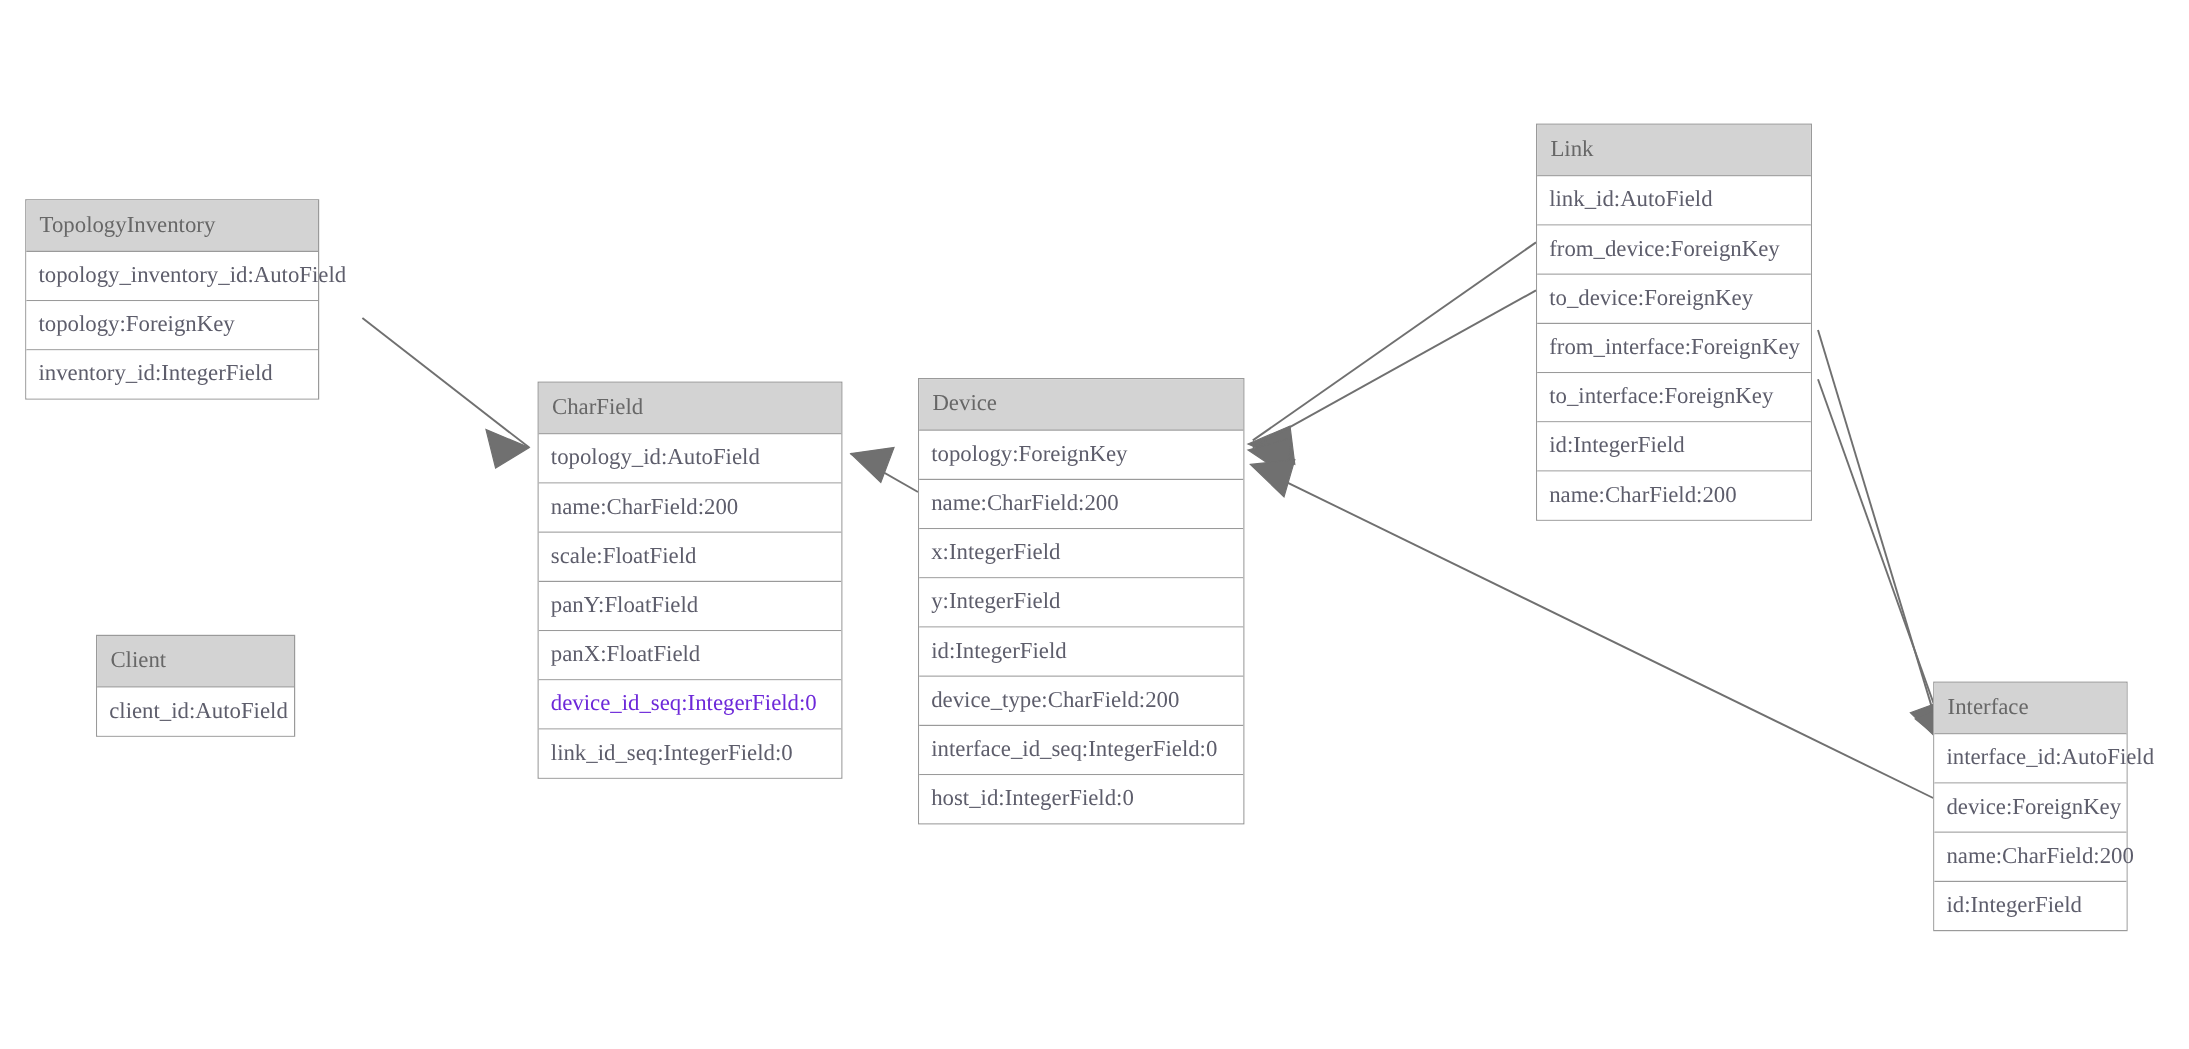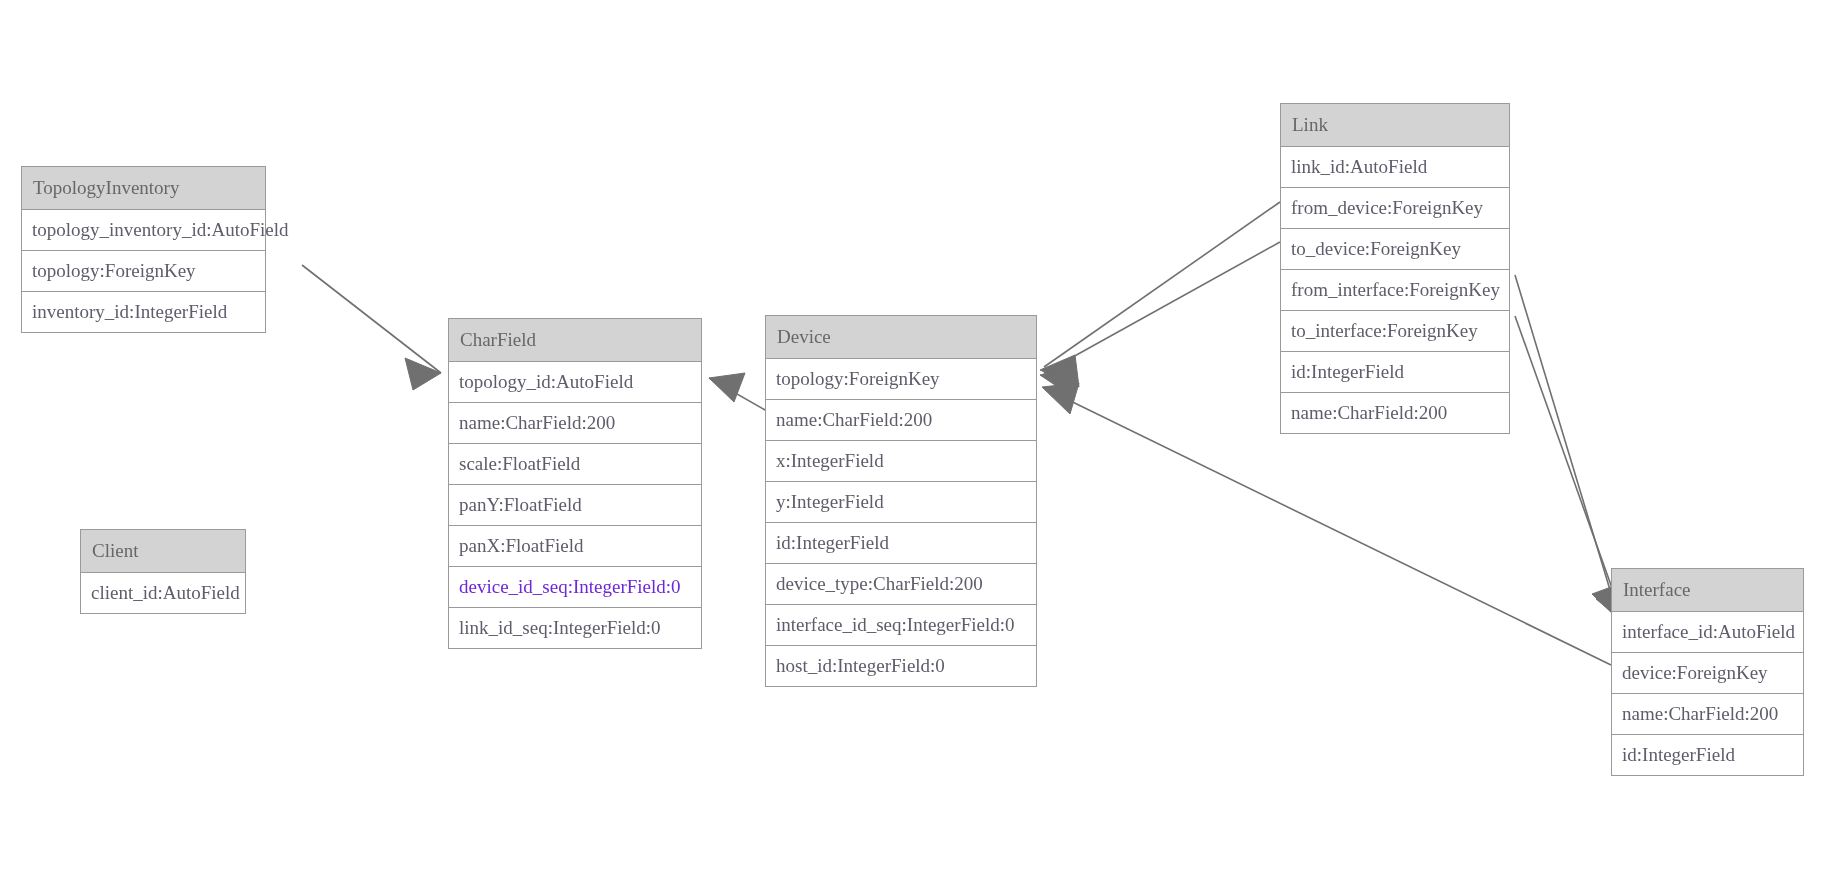--- a/index.html
+++ b/index.html
@@ -114,21 +114,21 @@
       <div class="entity" style="left: 1280px; top: 103px; width: 230px; border-color: rgb(154, 154, 154); background: rgb(255, 255, 255);">
         <div class="entity-header" style="background: rgb(211, 211, 211); color: rgb(103, 103, 103); border-bottom-color: rgb(154, 154, 154);">Link</div>
         <div class="entity-field" style="color: rgb(93, 93, 107); border-bottom-color: rgb(154, 154, 154);">link_id:AutoField</div>
         <div class="entity-field" style="color: rgb(93, 93, 107); border-bottom-color: rgb(154, 154, 154);">from_device:ForeignKey</div>
         <div class="entity-field" style="color: rgb(93, 93, 107); border-bottom-color: rgb(154, 154, 154);">to_device:ForeignKey</div>
         <div class="entity-field" style="color: rgb(93, 93, 107); border-bottom-color: rgb(154, 154, 154);">from_interface:ForeignKey</div>
         <div class="entity-field" style="color: rgb(93, 93, 107); border-bottom-color: rgb(154, 154, 154);">to_interface:ForeignKey</div>
         <div class="entity-field" style="color: rgb(93, 93, 107); border-bottom-color: rgb(154, 154, 154);">id:IntegerField</div>
         <div class="entity-field" style="color: rgb(93, 93, 107); border-bottom-color: rgb(154, 154, 154);">name:CharField:200</div>
       </div>
-      <div class="entity" style="left: 1611px; top: 568px; width: 193px; border-color: rgb(154, 154, 154); background: rgb(255, 255, 255);">
+      <div class="entity" style="left: 1611px; top: 568px; width: 162px; border-color: rgb(154, 154, 154); background: rgb(255, 255, 255);">
         <div class="entity-header" style="background: rgb(211, 211, 211); color: rgb(103, 103, 103); border-bottom-color: rgb(154, 154, 154);">Interface</div>
         <div class="entity-field" style="color: rgb(93, 93, 107); border-bottom-color: rgb(154, 154, 154);">interface_id:AutoField</div>
         <div class="entity-field" style="color: rgb(93, 93, 107); border-bottom-color: rgb(154, 154, 154);">device:ForeignKey</div>
         <div class="entity-field" style="color: rgb(93, 93, 107); border-bottom-color: rgb(154, 154, 154);">name:CharField:200</div>
         <div class="entity-field" style="color: rgb(93, 93, 107); border-bottom-color: rgb(154, 154, 154);">id:IntegerField</div>
       </div>
     </div>
 
 </div>
 

